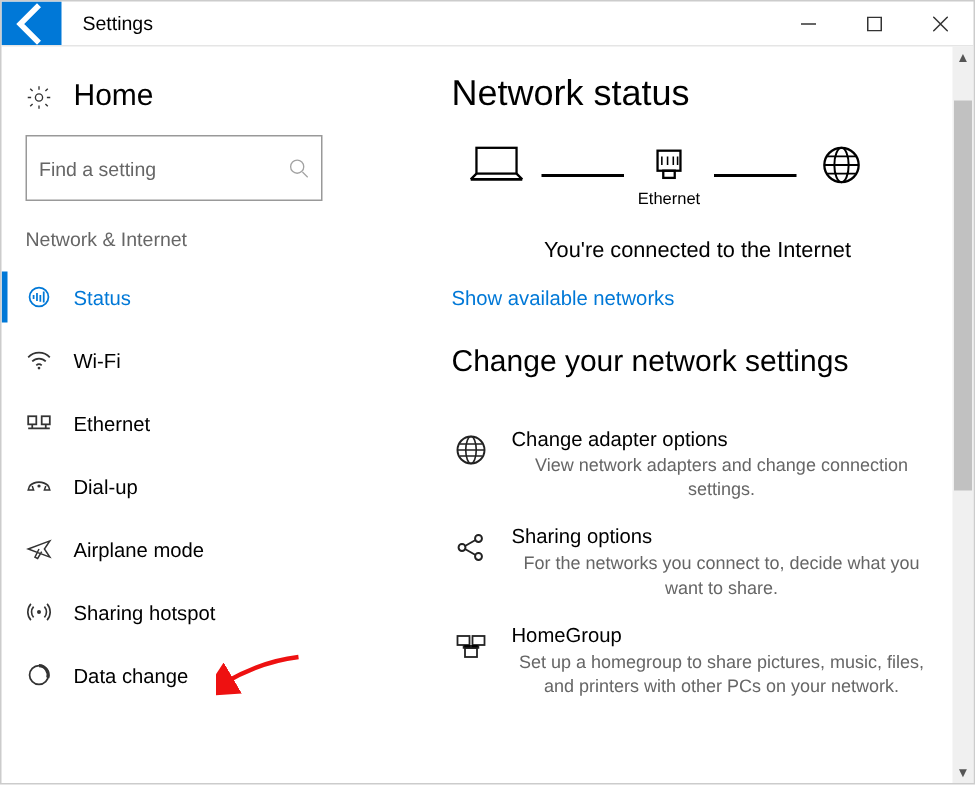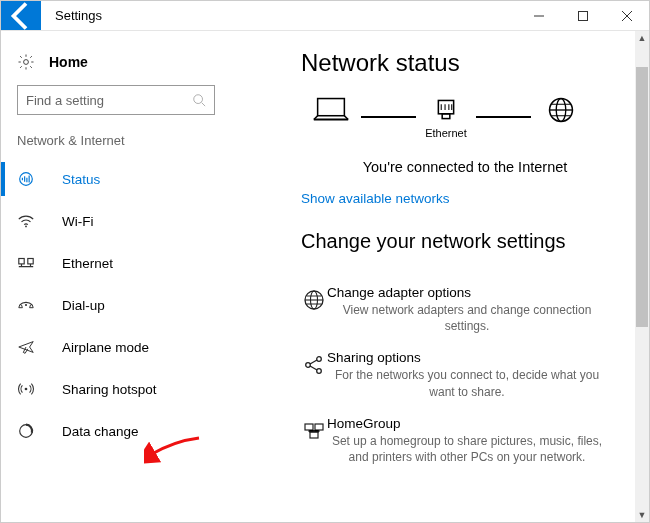--- a/index.html
+++ b/index.html
@@ -61,25 +61,25 @@
     padding: 12px 0 0 0;
     overflow: hidden;
   }
   .home-row {
     display: flex;
     align-items: center;
     padding: 10px 16px 14px 16px;
     gap: 14px;
   }
   .home-row .icon { width: 18px; height: 18px; display:flex; align-items:center; justify-content:center; }
-  .home-row .label { font-size: 14px; font-weight: bold; }
+  .home-row .label { font-size: 20px; }
   .search-box {
     margin: 0 16px 14px 16px;
     border: 1px solid #999;
-    height: 30px;
+    height: 44px;
     display: flex;
     align-items: center;
     padding: 0 8px;
     gap: 24px;
     color: #666;
     font-size: 13px;
     background: #fff;
   }
   .search-box .ph { flex: 1; color: #666; }
   .search-box .sicon { width: 14px; height: 14px; opacity: .6; }
@@ -87,21 +87,21 @@
     padding: 4px 16px 10px 16px;
     font-size: 13px;
     color: #666;
   }
   .nav-list { list-style: none; }
   .nav-item {
     display: flex;
     align-items: center;
     height: 42px;
     padding: 0 16px;
-    gap: 27px;
+    gap: 14px;
     font-size: 13.5px;
     color: #000;
     position: relative;
   }
   .nav-item.selected {
     color: #0078d7;
   }
   .nav-item.selected::before {
     content: "";
     position: absolute;
@@ -135,20 +135,21 @@
     margin-bottom: 6px;
   }
   .diagram .node { display:flex; flex-direction:column; align-items:center; justify-content:center; width:60px;}
   .diagram .node svg { width: 42px; height: 30px; }
   .diagram .connector { width: 55px; height: 2px; background: #000; }
   .diagram-label { font-size: 11px; text-align:center; margin-top:2px; height:12px; }
   .status-text { font-size: 14.5px; margin: 20px 0 16px 0; text-align: center; }
   .link { color: #0078d7; font-size: 13.5px; margin-bottom: 6px; display:inline-block; }
   .setting-item {
     display: flex;
+    gap: 14px;
     margin-bottom: 16px;
   }
   .setting-item .sicon { width: 26px; height: 26px; flex-shrink:0; display:flex; align-items:center; justify-content:center; margin-top:2px;}
   .setting-item .sicon svg { width: 24px; height:24px; }
   .setting-item .title { font-size: 13.5px; margin-bottom: 2px; }
   .setting-item .desc { font-size: 12px; color: #666; line-height:1.35; max-width: 280px; text-align: center; }
   
   .scrollbar-track {
     position: absolute;
     right: 0;

